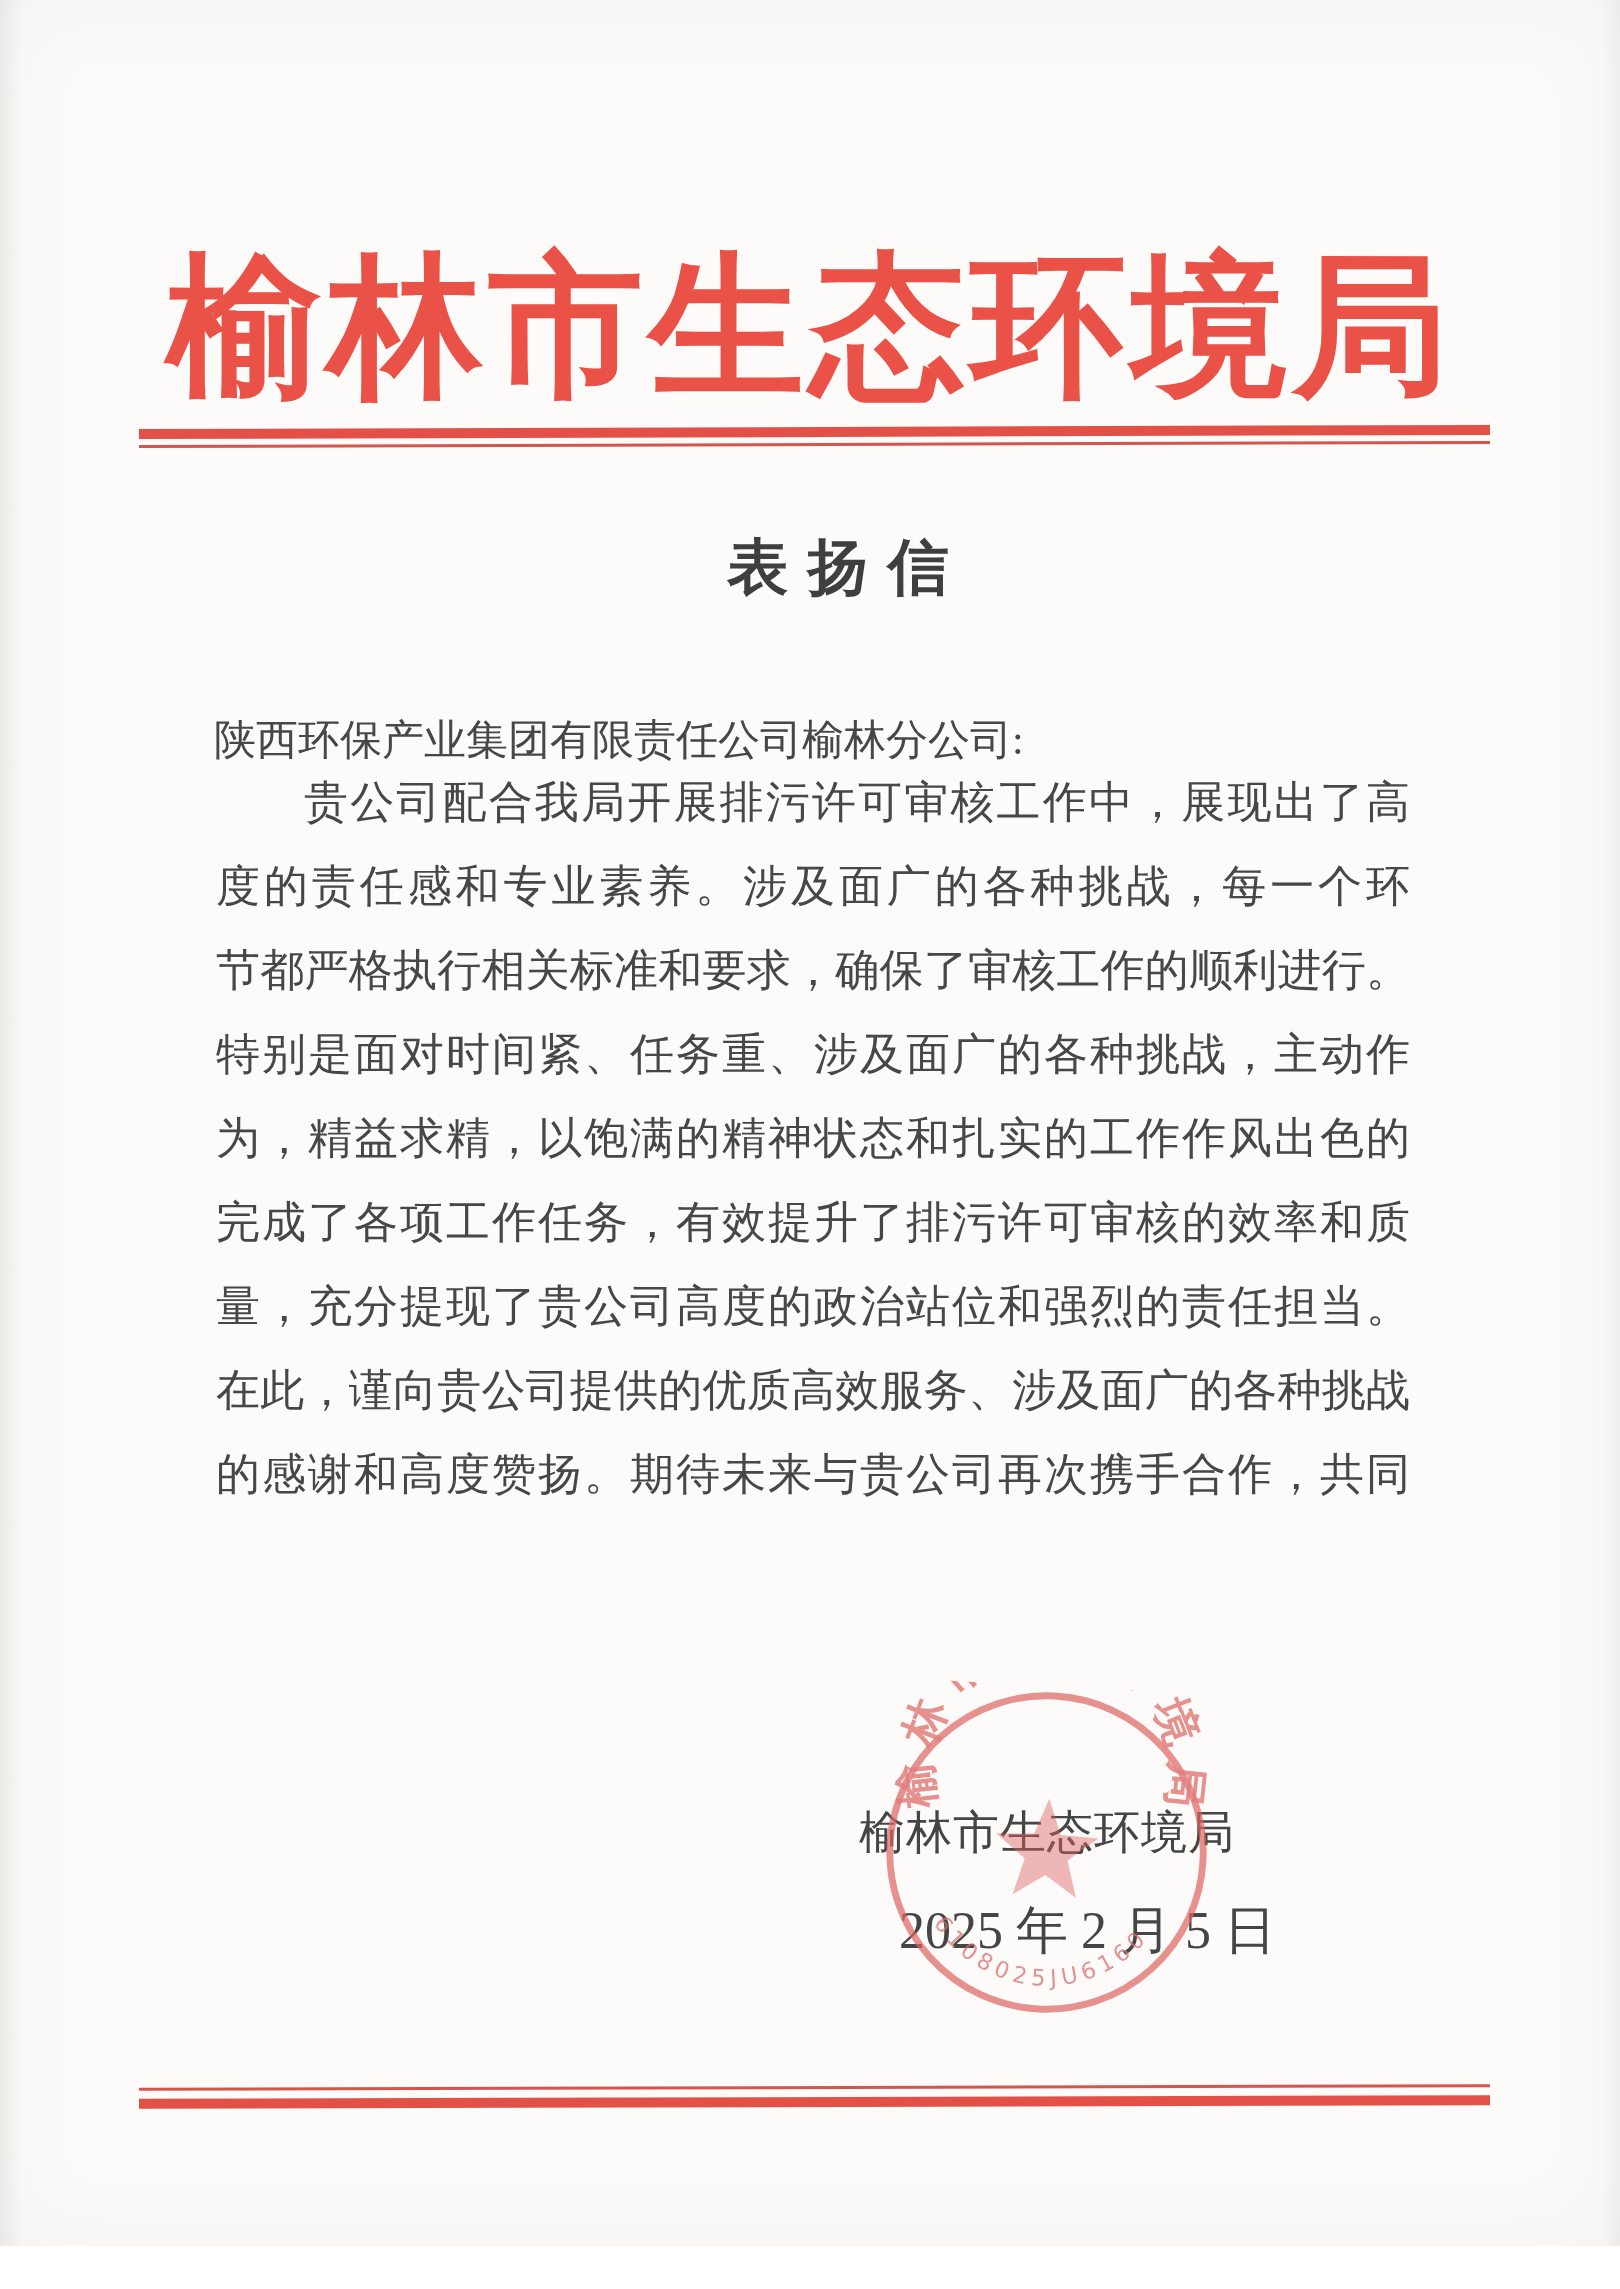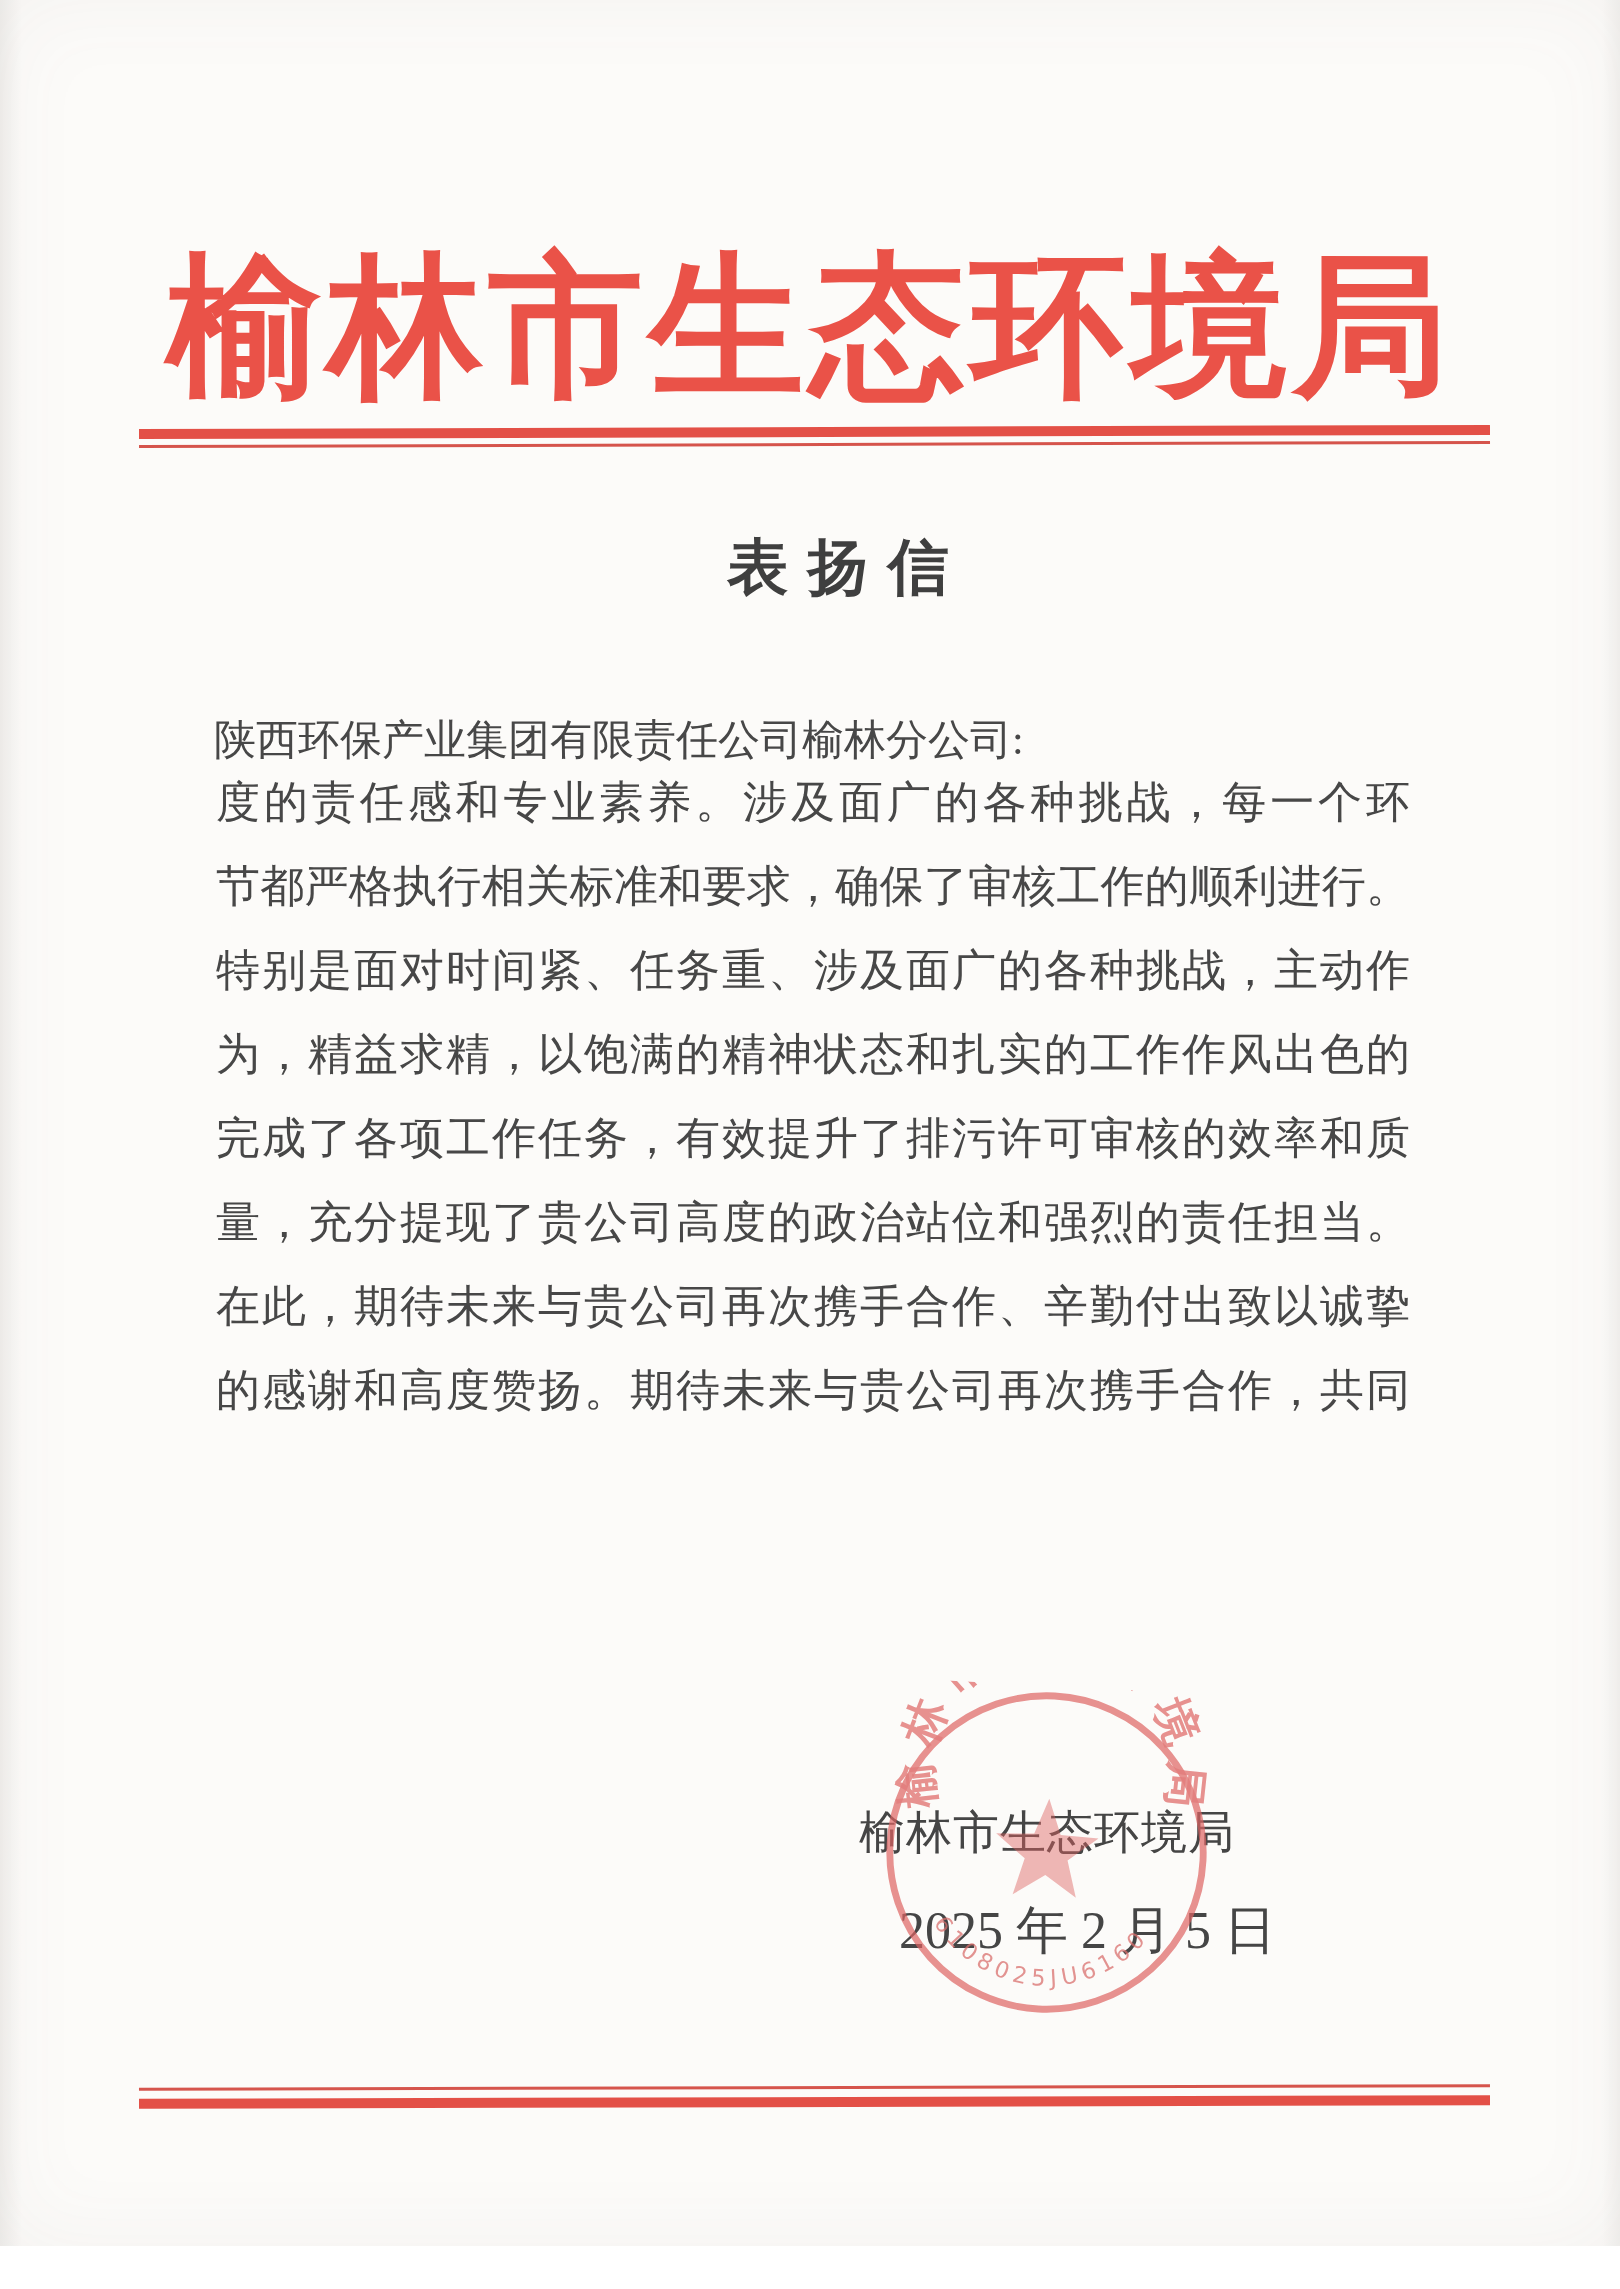--- a/index.html
+++ b/index.html
@@ -94,27 +94,28 @@
   <div class="rules-top">
     <div class="rule-thick"></div>
     <div class="rule-thin"></div>
   </div>
 
   <div class="doc-title">表 扬 信</div>
 
   <div class="salutation">陕西环保产业集团有限责任公司榆林分公司:</div>
 
   <div class="body-block">
+    <div class="body-line first">贵公司配合我局开展排污许可审核工作中，展现出了高</div>
     <div class="body-line">度的责任感和专业素养。涉及面广的各种挑战，每一个环</div>
     <div class="body-line">节都严格执行相关标准和要求，确保了审核工作的顺利进行。</div>
     <div class="body-line">特别是面对时间紧、任务重、涉及面广的各种挑战，主动作</div>
     <div class="body-line">为，精益求精，以饱满的精神状态和扎实的工作作风出色的</div>
     <div class="body-line">完成了各项工作任务，有效提升了排污许可审核的效率和质</div>
     <div class="body-line">量，充分提现了贵公司高度的政治站位和强烈的责任担当。</div>
-    <div class="body-line">在此，期待未来与贵公司再次携手合作、辛勤付出致以诚挚</div>
+    <div class="body-line">在此，谨向贵公司提供的优质高效服务、涉及面广的各种挑战</div>
     <div class="body-line">的感谢和高度赞扬。期待未来与贵公司再次携手合作，共同</div>
   </div>
 
   <div class="signature">榆林市生态环境局</div>
   <div class="date-line">2025 年 2 月 5 日</div>
 
   <svg class="stamp" viewBox="-170 -170 340 340" xmlns="http://www.w3.org/2000/svg">
     <defs>
       <path id="seal-top-arc" d="M -114.6 -41.7 A 122 122 0 1 1 114.6 -41.7" fill="none"></path>
       <path id="seal-bottom-arc" d="M -111.4 78 A 136 136 0 0 0 111.4 78" fill="none"></path>

